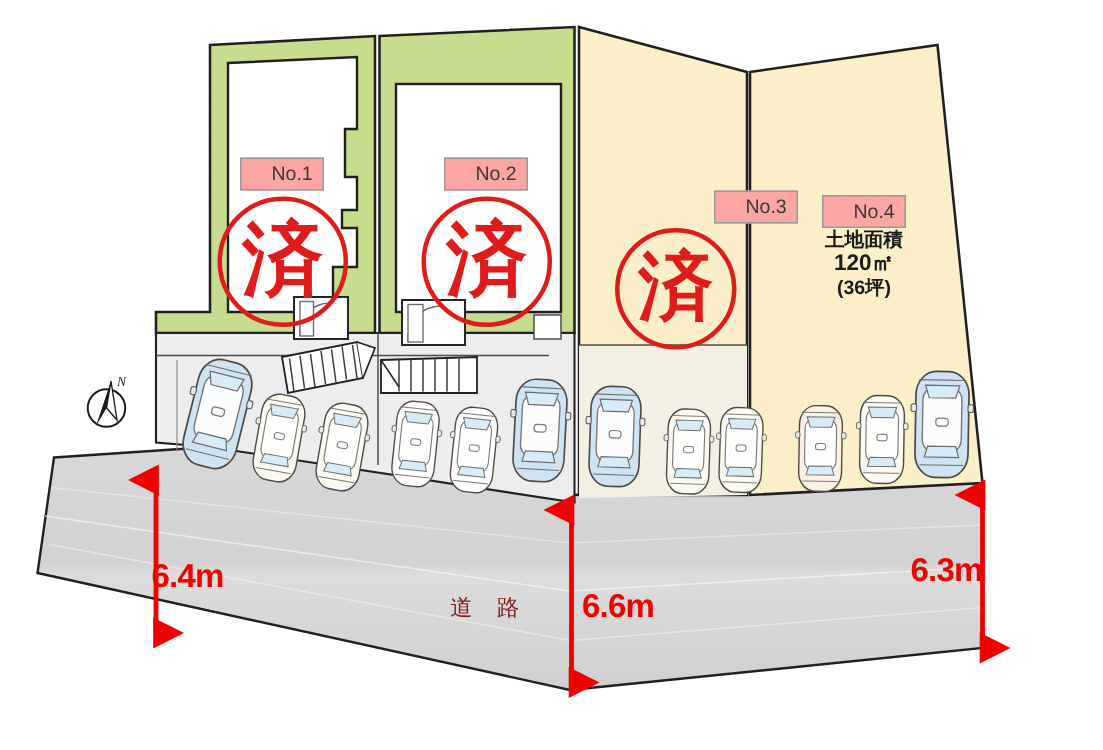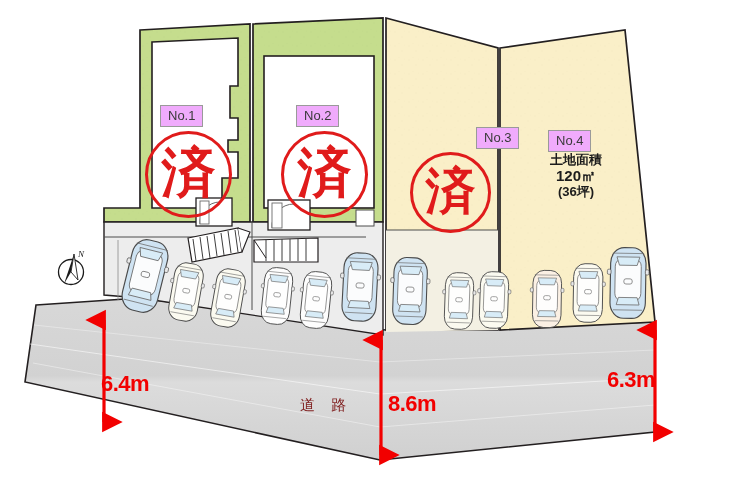--- a/index.html
+++ b/index.html
@@ -23,27 +23,27 @@
     position: absolute;
     left: 0;
     top: 0;
     width: 735px;
     height: 500px;
     display: block;
   }
   
   .lot-label-box {
     position: absolute;
-    background: #f0abfc;
+    background: #fca5a5;
     border: 1.5px solid #9a9a9a;
     color: #3a3a3a;
     font-size: 13px;
     font-weight: 400;
     line-height: 1;
-    padding: 3px 7px 4px 7px;
+    padding: 3px 7px 4px 20px;
     white-space: nowrap;
     letter-spacing: 0px;
   }
   .stamp {
     position: absolute;
     border: 3px solid #e01b1b;
     border-radius: 50%;
     color: #e01b1b;
     display: flex;
     align-items: center;
@@ -285,18 +285,18 @@
   </div>
 
   <div class="lot-label-box" style="left:548px; top:130px;">No.4</div>
   <div class="area-text" style="left:523px; top:152px; width:106px; font-size:13px;">土地面積</div>
   <div class="area-text" style="left:523px; top:167px; width:106px; font-size:15px;">120㎡</div>
   <div class="area-text" style="left:523px; top:184px; width:106px; font-size:13px;">(36坪)</div>
 
   <div class="road-text" style="left:300px; top:396px;">道 路</div>
 
   <div class="dim-text" style="left:101px; top:360px; font-size:22px;margin-top:11px;">6.4m</div>
-  <div class="dim-text" style="left:388px; top:391px; font-size:22px;">8.6m</div>
+  <div class="dim-text" style="left:388px; top:391px; font-size:22px;">6.6m</div>
   <div class="dim-text" style="left:607px; top:367px; font-size:22px;">6.3m</div>
 
   <div class="compass-n" style="left:78px; top:249px;">N</div>
 
 </div>
 
 </body></html>

